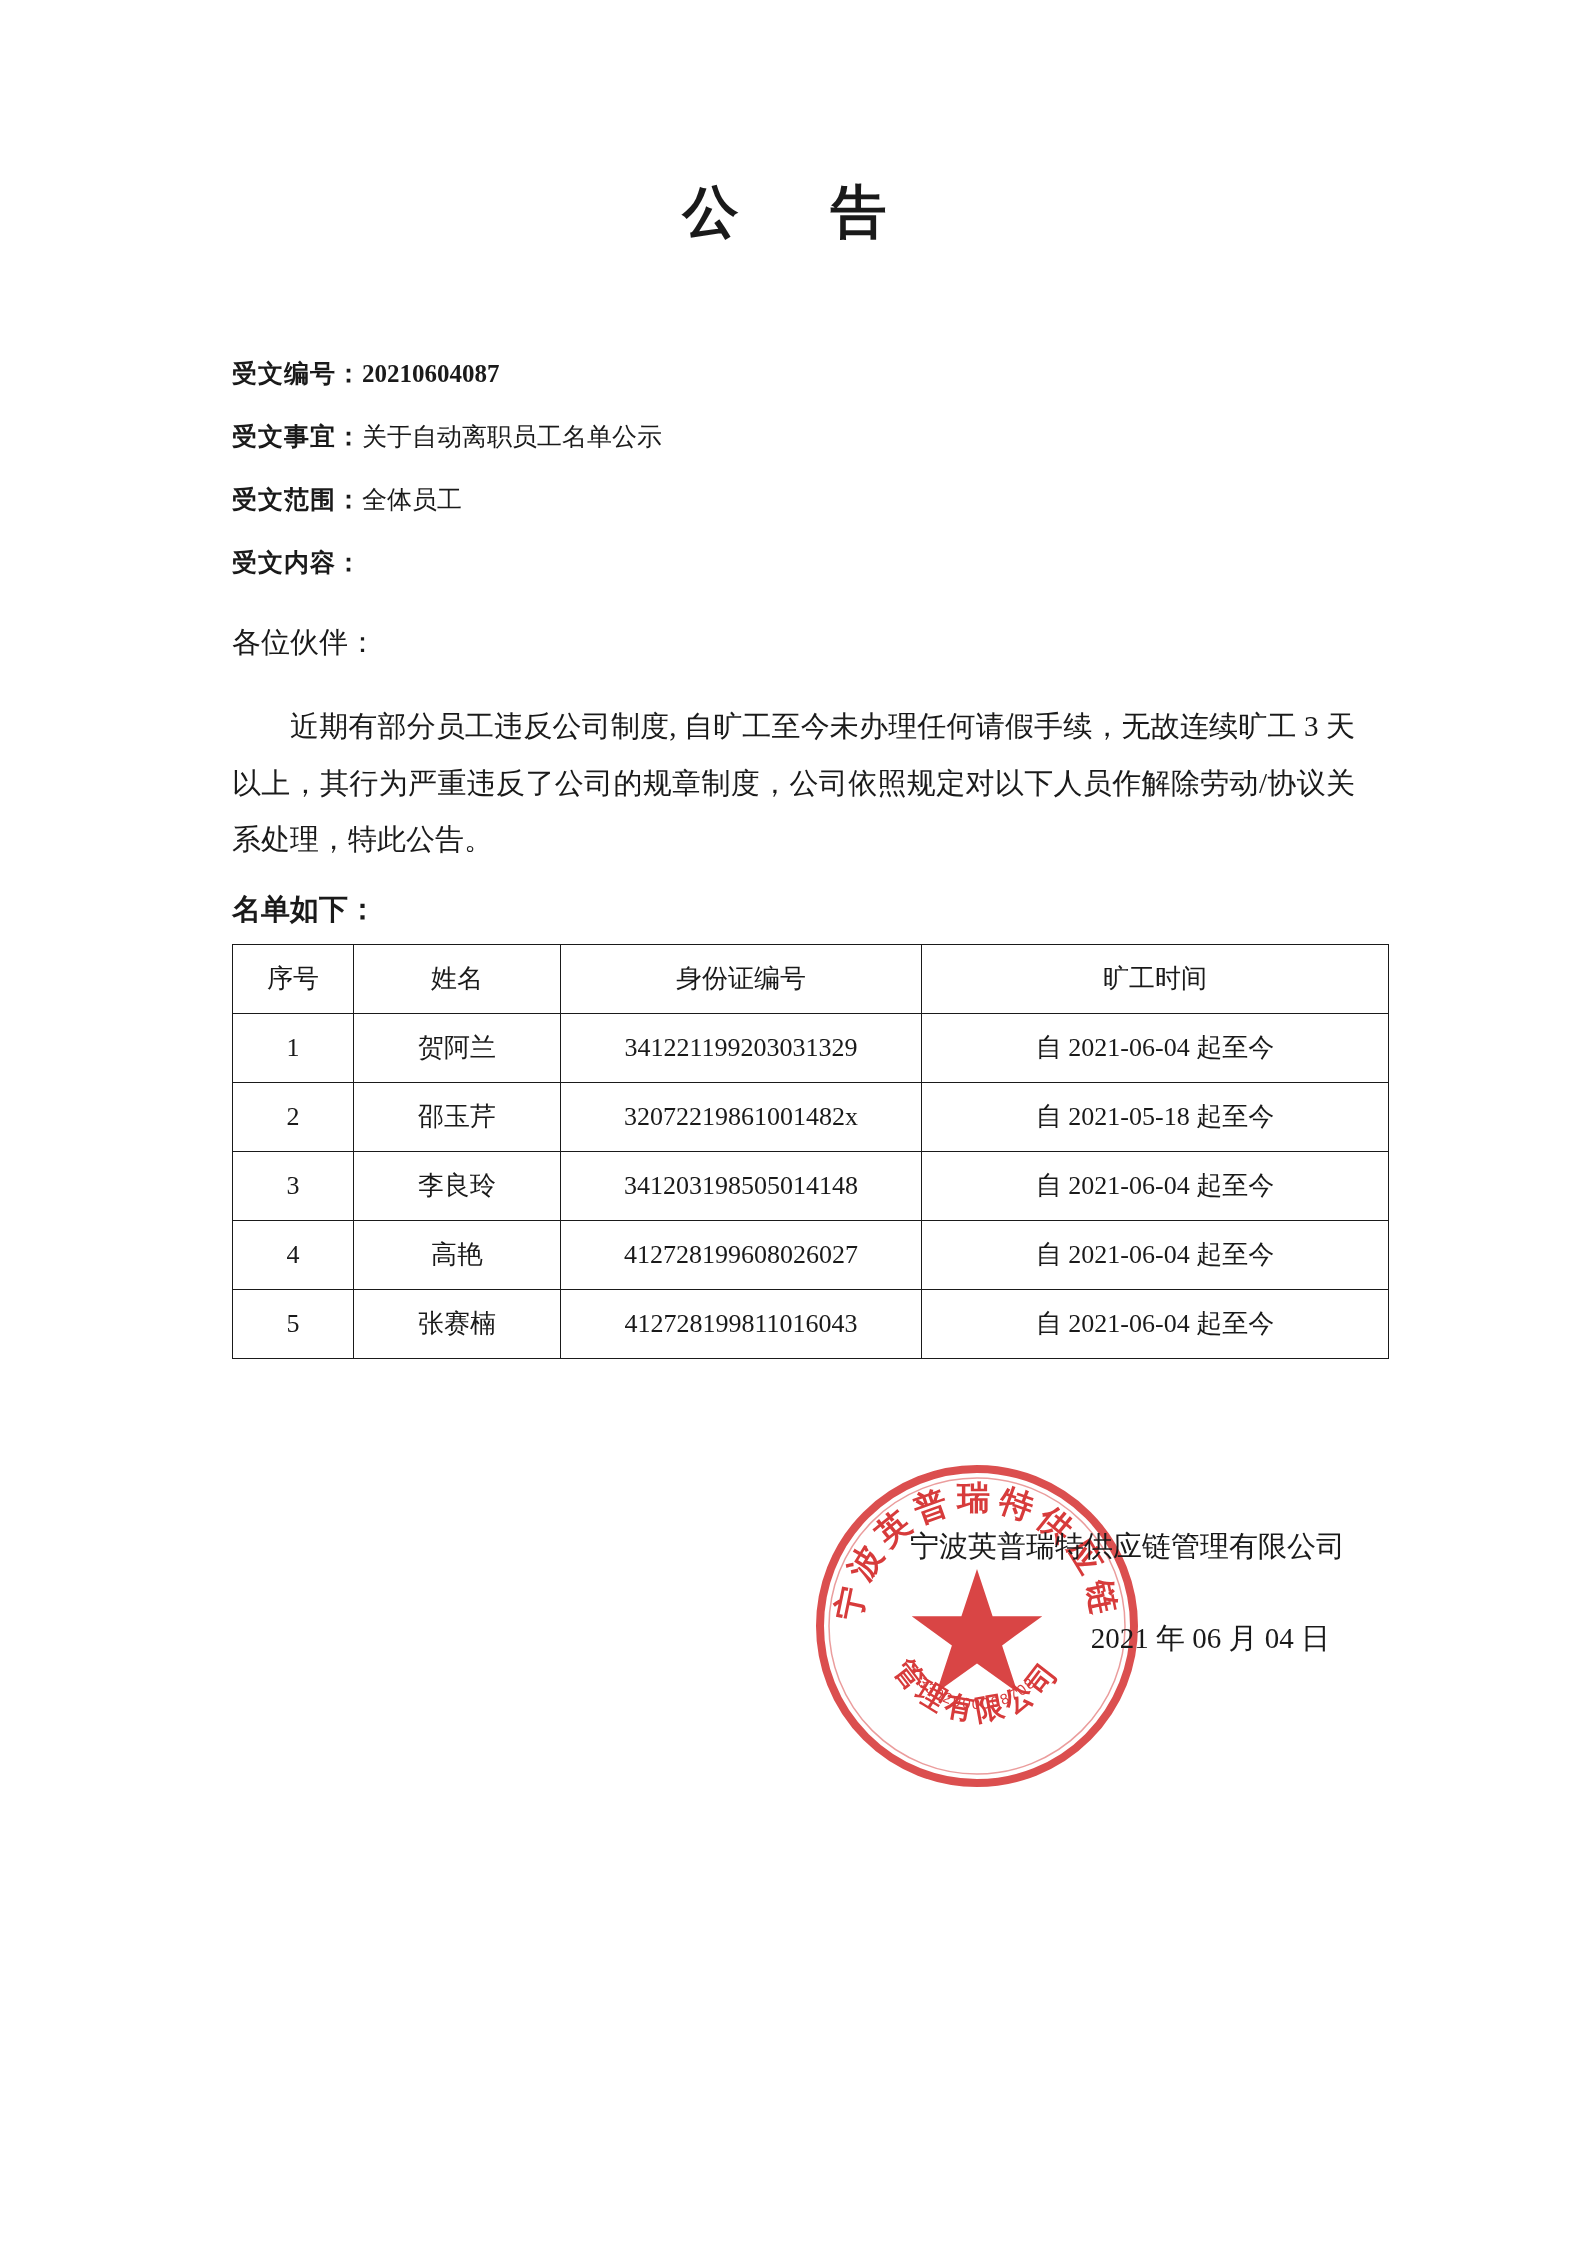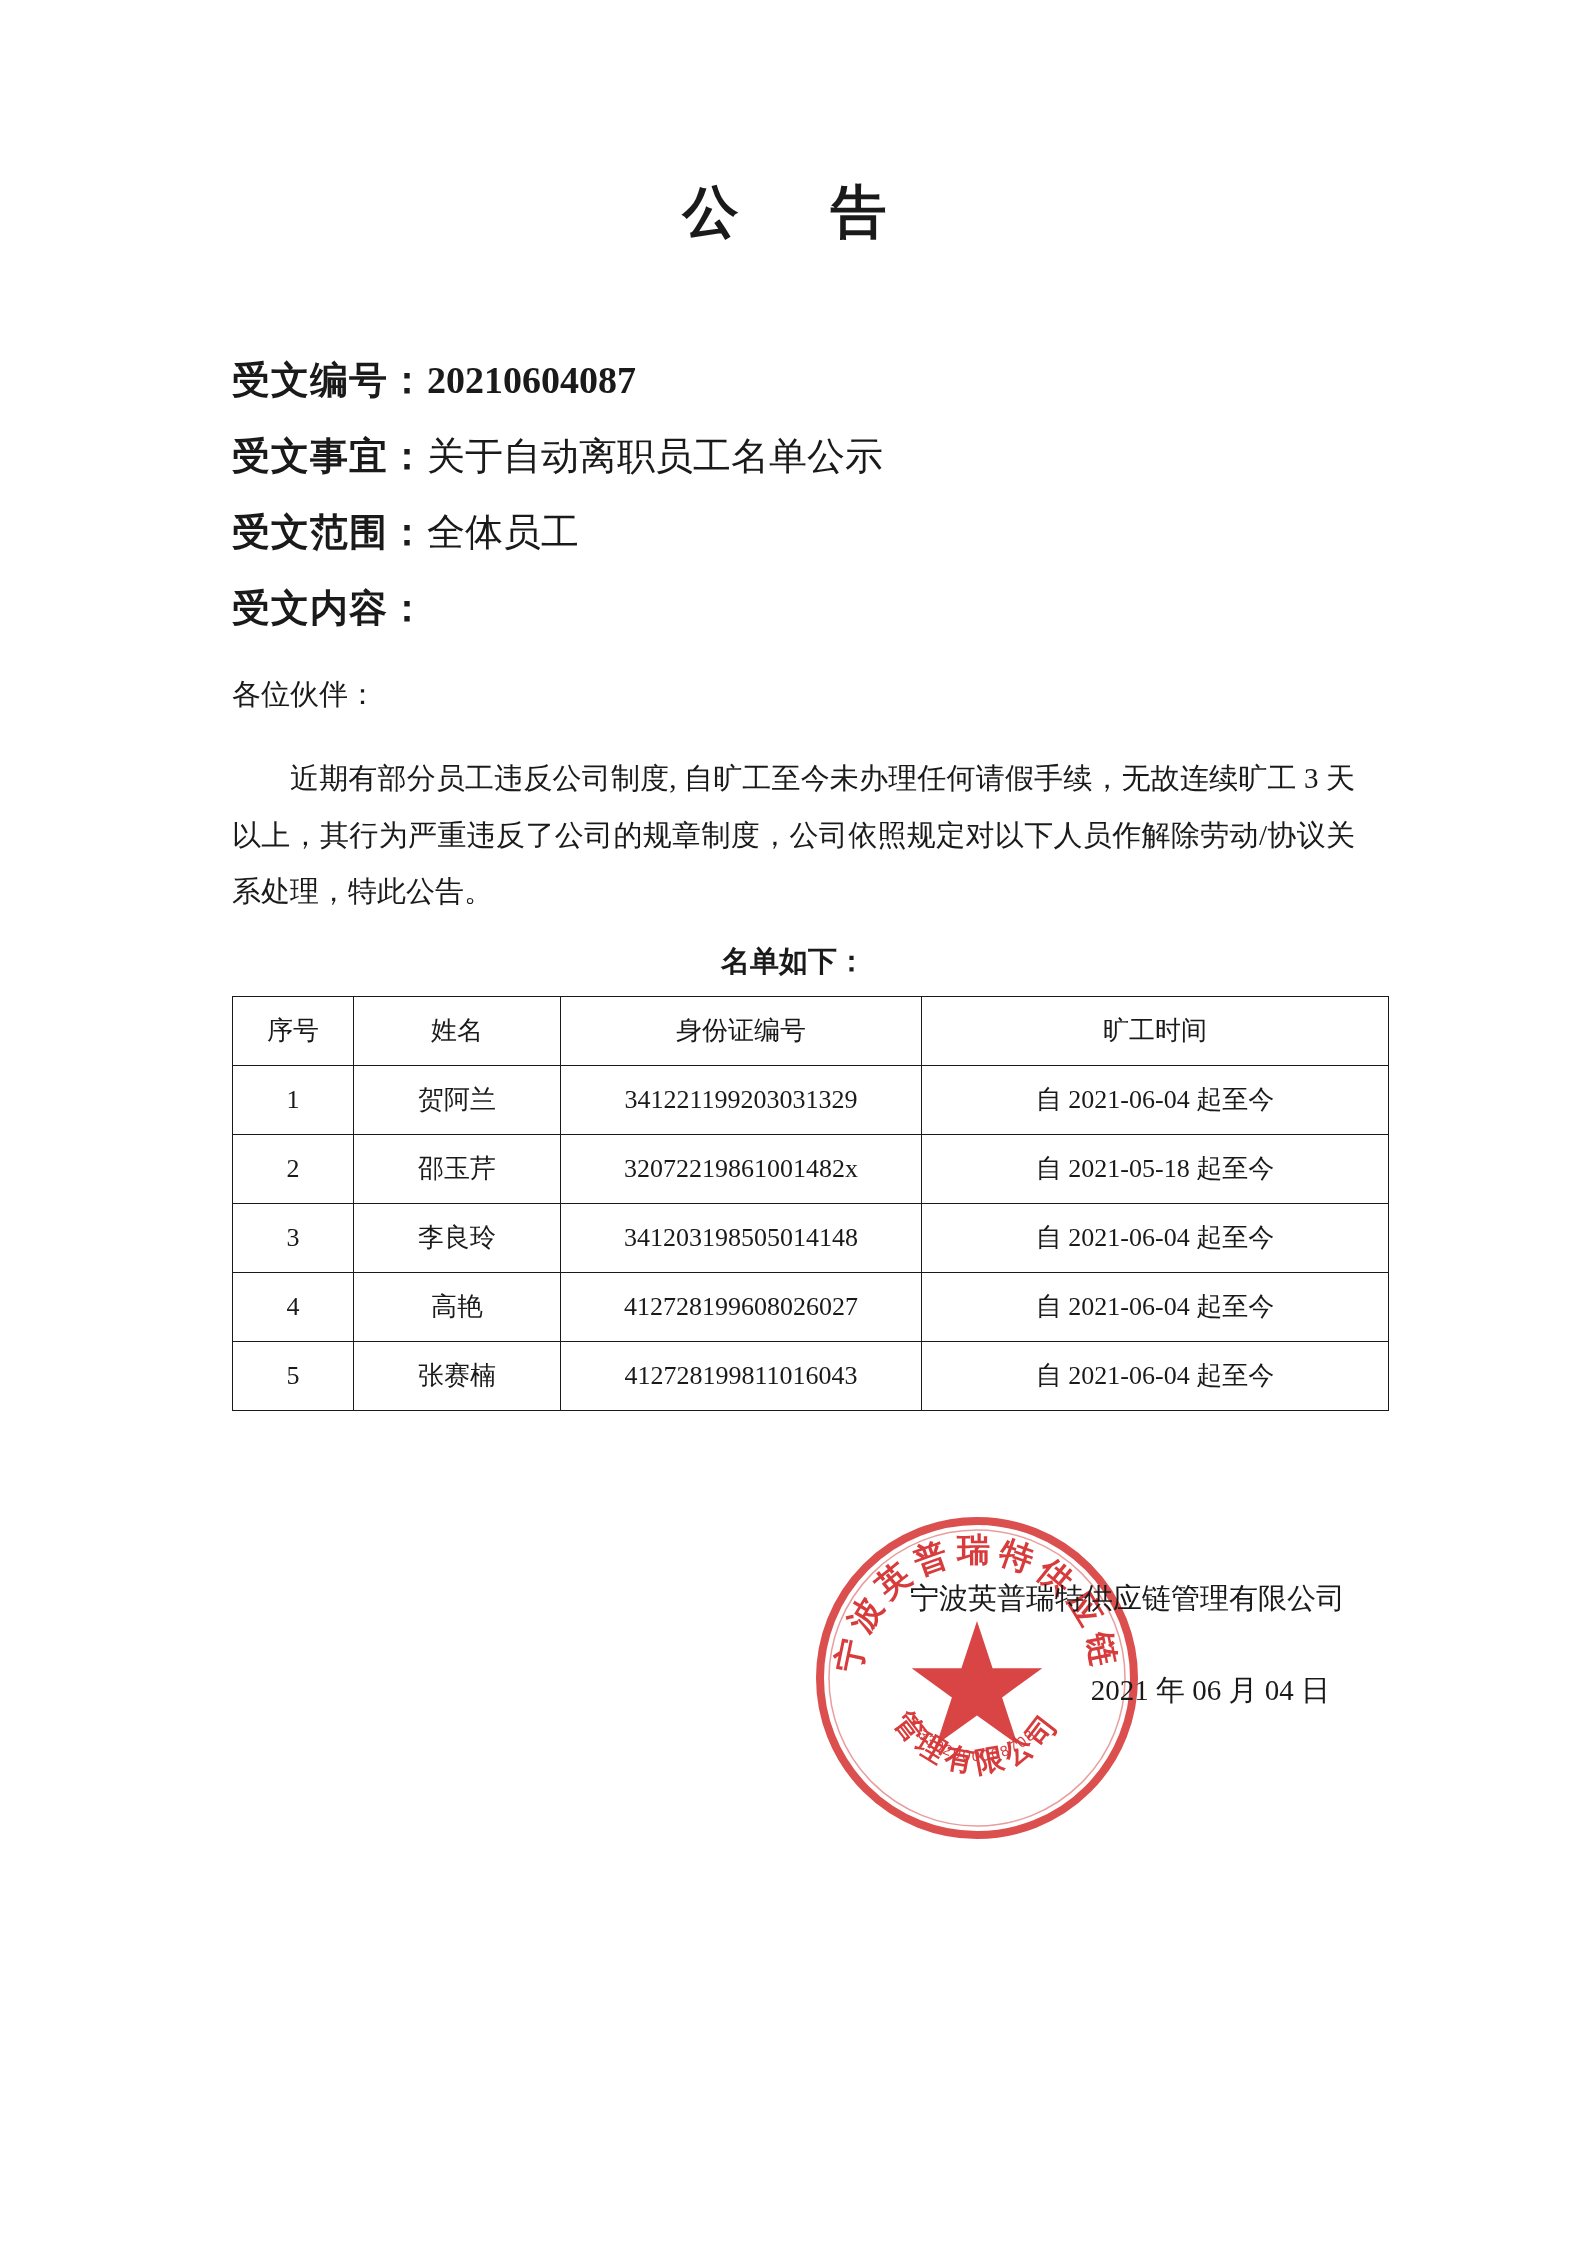--- a/index.html
+++ b/index.html
@@ -28,21 +28,21 @@
     font-weight: bold;
     letter-spacing: 18px;
     margin-top: 175px;
     margin-bottom: 0;
     font-family: "Liberation Serif", "DejaVu Serif", serif;
   }
   .meta-block {
     margin-top: 110px;
   }
   .meta-line {
-    font-size: 38px;
+    font-size: 25px;
     line-height: 1.0;
     margin-bottom: 38px;
     white-space: nowrap;
     margin-top: 32px;
   }
   .meta-label {
     font-weight: bold;
     letter-spacing: 1px;
   }
   .meta-value {
@@ -63,21 +63,20 @@
     text-align: justify;
     text-justify: inter-ideograph;
     text-indent: 2em;
     margin: 0 0 16px 0;
   }
   .list-label {
     font-size: 29px;
     font-weight: bold;
     margin-top: 22px;
     margin-bottom: 14px;
-    text-align: center;
   }
   table.name-table {
     width: 1120px;
     border-collapse: collapse;
     margin-top: 4px;
     table-layout: fixed;
   }
   table.name-table td, table.name-table th {
     border: 1.5px solid #1a1a1a;
     height: 68px;

